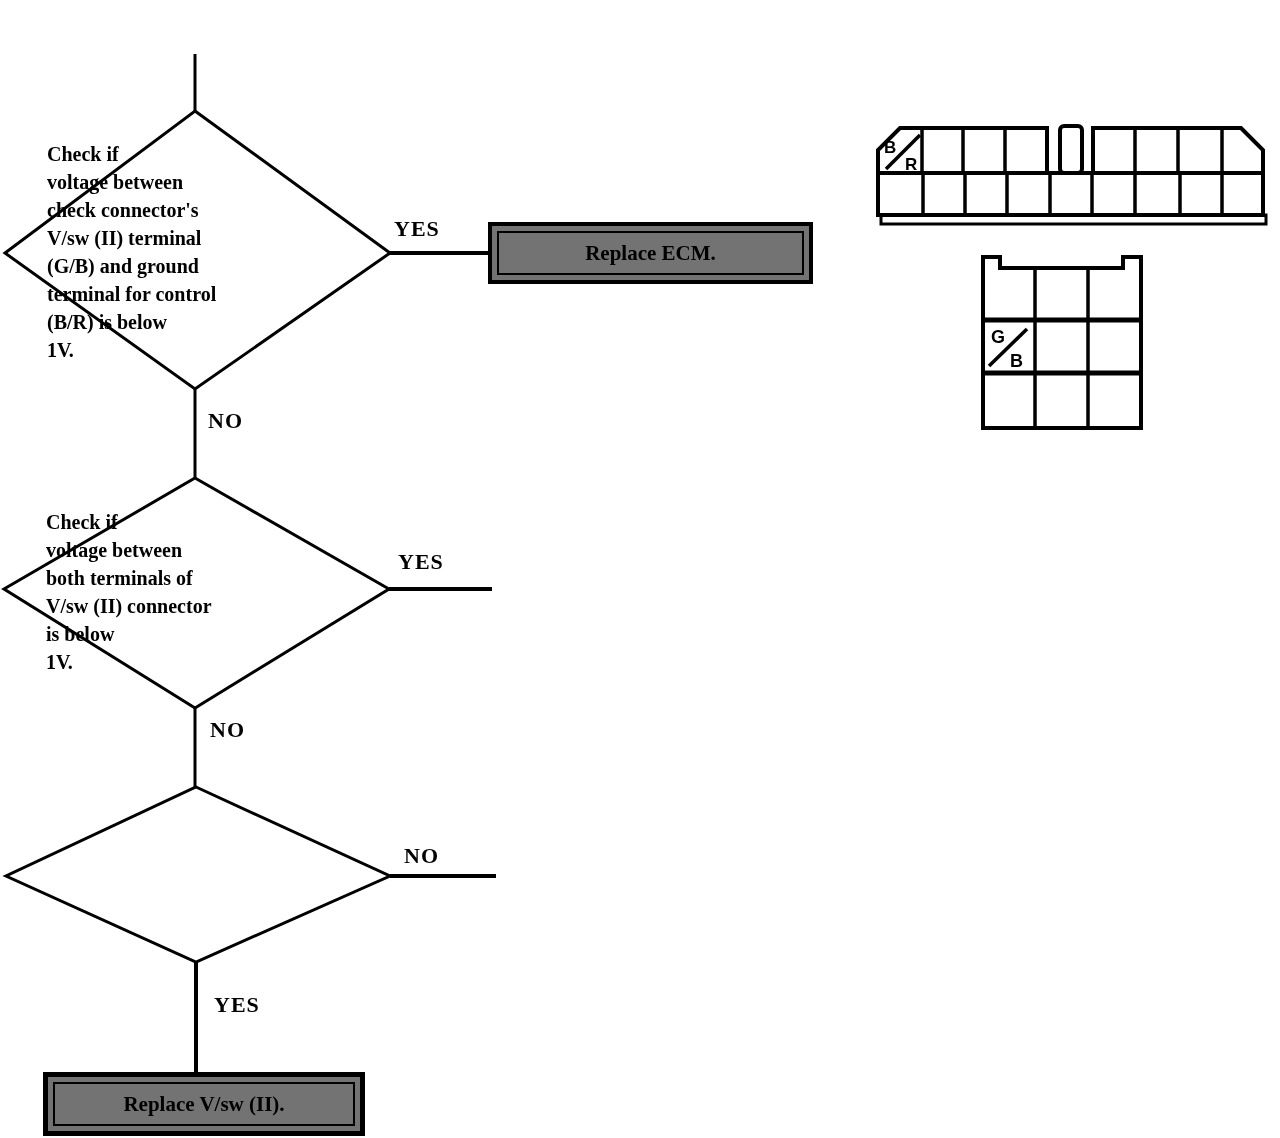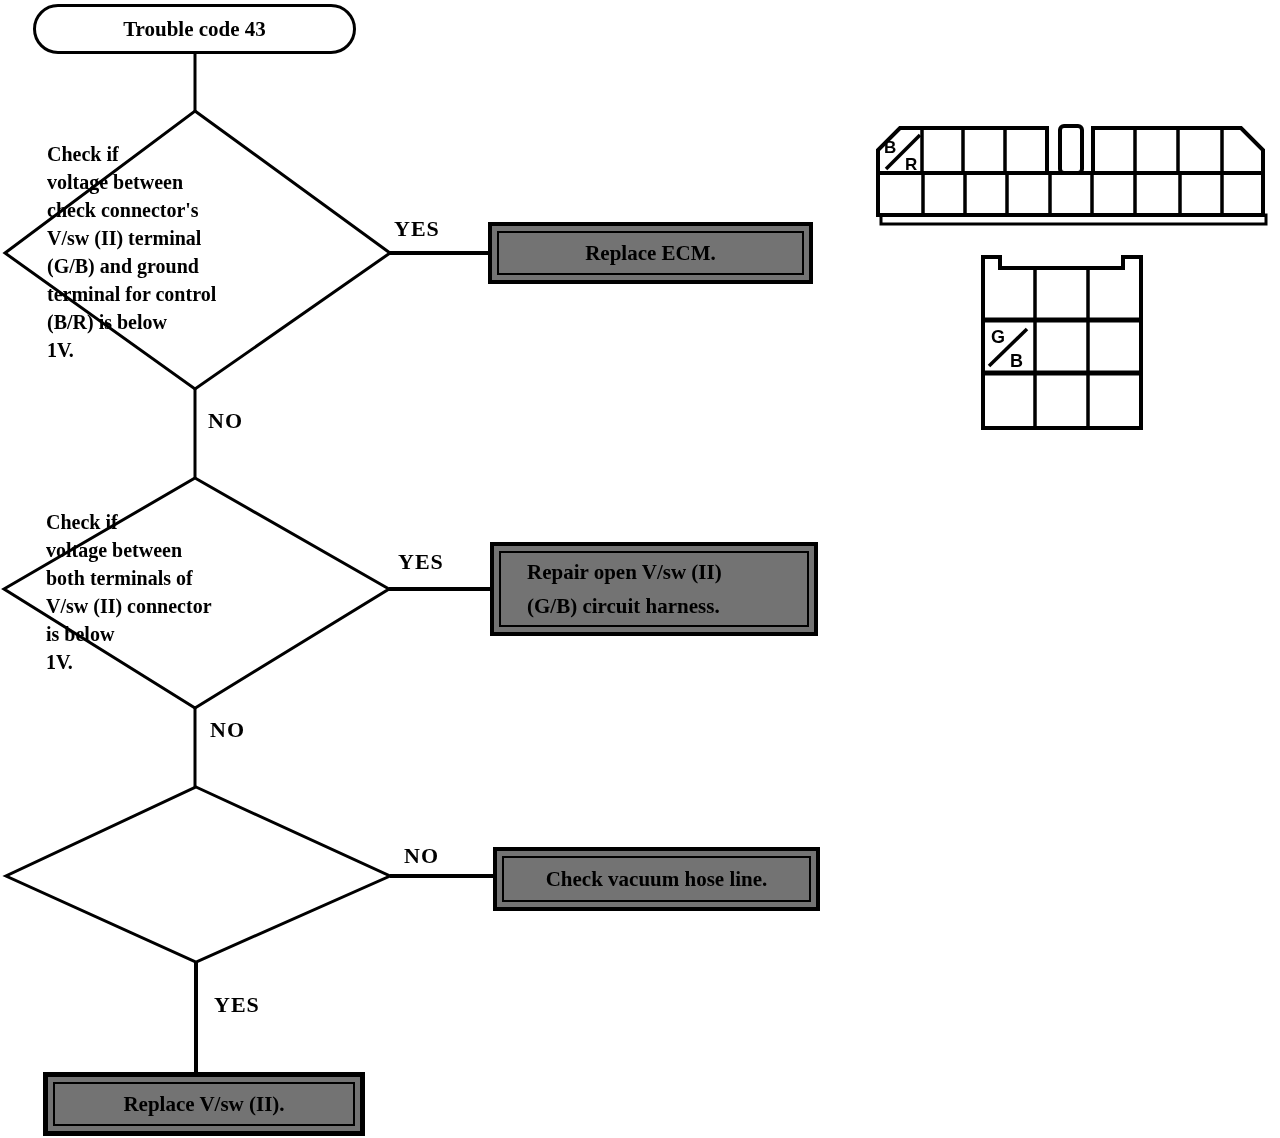--- a/index.html
+++ b/index.html
@@ -126,23 +126,20 @@
       <line x1="1035" y1="268" x2="1035" y2="428" stroke="#000" stroke-width="3.5"></line>
       <line x1="1088" y1="268" x2="1088" y2="428" stroke="#000" stroke-width="3.5"></line>
       <line x1="983" y1="320" x2="1141" y2="320" stroke="#000" stroke-width="5"></line>
       <line x1="983" y1="373" x2="1141" y2="373" stroke="#000" stroke-width="5"></line>
       <text x="991" y="343" font-size="18">G</text>
       <line x1="989" y1="366" x2="1027" y2="329" stroke="#000" stroke-width="3.5"></line>
       <text x="1010" y="367" font-size="18">B</text>
     </g>
   </svg>
 
-  <div class="stadium">
-    <span>Trouble code 43</span>
-  </div>
 
   <div class="diamond-text" style="left:197px; top:252px;">Check if
 voltage between
 check connector's
 V/sw (II) terminal
 (G/B) and ground
 terminal for control
 (B/R) is below
 1V.</div>
   <div class="diamond-text" style="left:196px; top:592px;">Check if
@@ -155,24 +152,17 @@
   <div class="flow-label" style="left:394px; top:216px;">YES</div>
   <div class="flow-label" style="left:208px; top:408px;">NO</div>
   <div class="flow-label" style="left:398px; top:549px;">YES</div>
   <div class="flow-label" style="left:210px; top:717px;">NO</div>
   <div class="flow-label" style="left:404px; top:843px;">NO</div>
   <div class="flow-label" style="left:214px; top:992px;">YES</div>
 
   <div class="action-box box-1">
     <div class="inner">Replace ECM.</div>
   </div>
-  <div class="action-box box-2 left-align">
-    <div class="inner">Repair open V/sw (II)
-(G/B) circuit harness.</div>
-  </div>
-  <div class="action-box box-3">
-    <div class="inner">Check vacuum hose line.</div>
-  </div>
   <div class="action-box box-4">
     <div class="inner">Replace V/sw (II).</div>
   </div>
 
 </div>
 
 </body></html>

